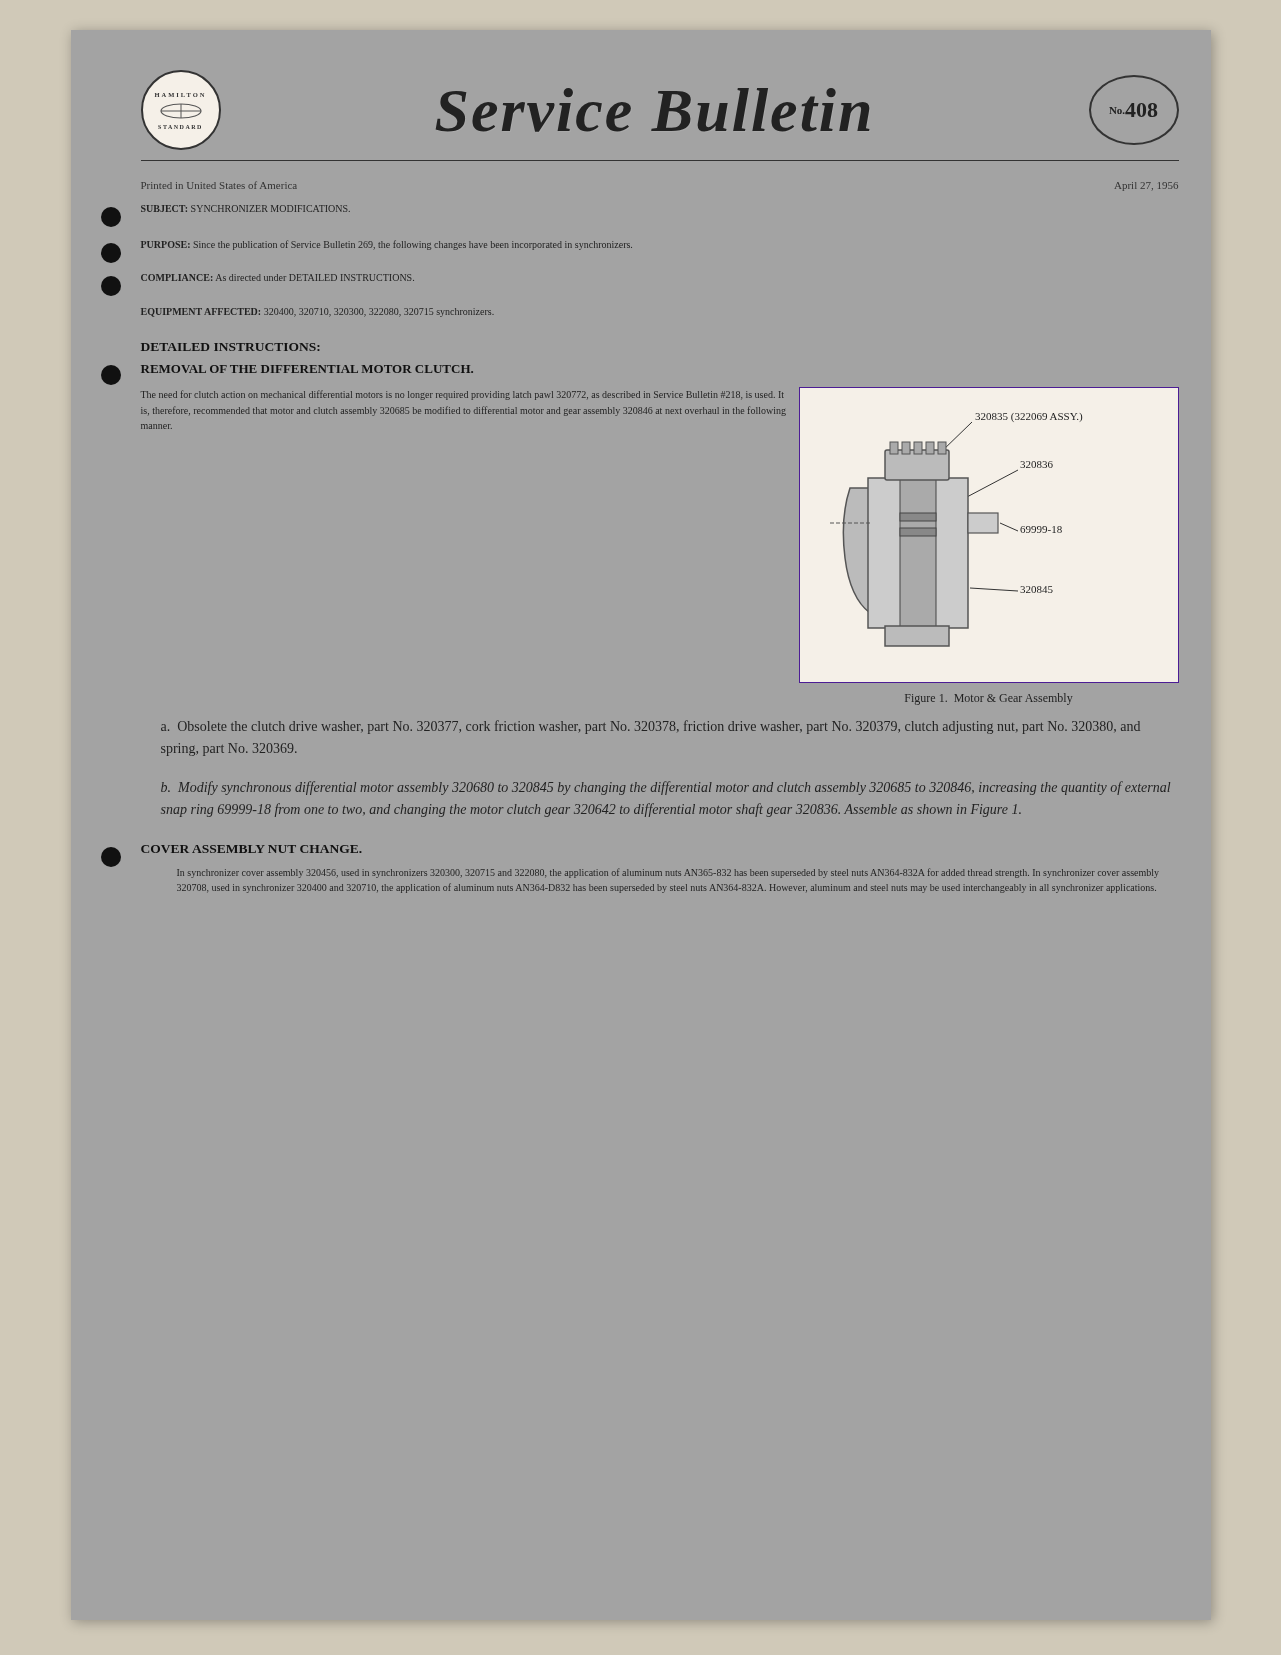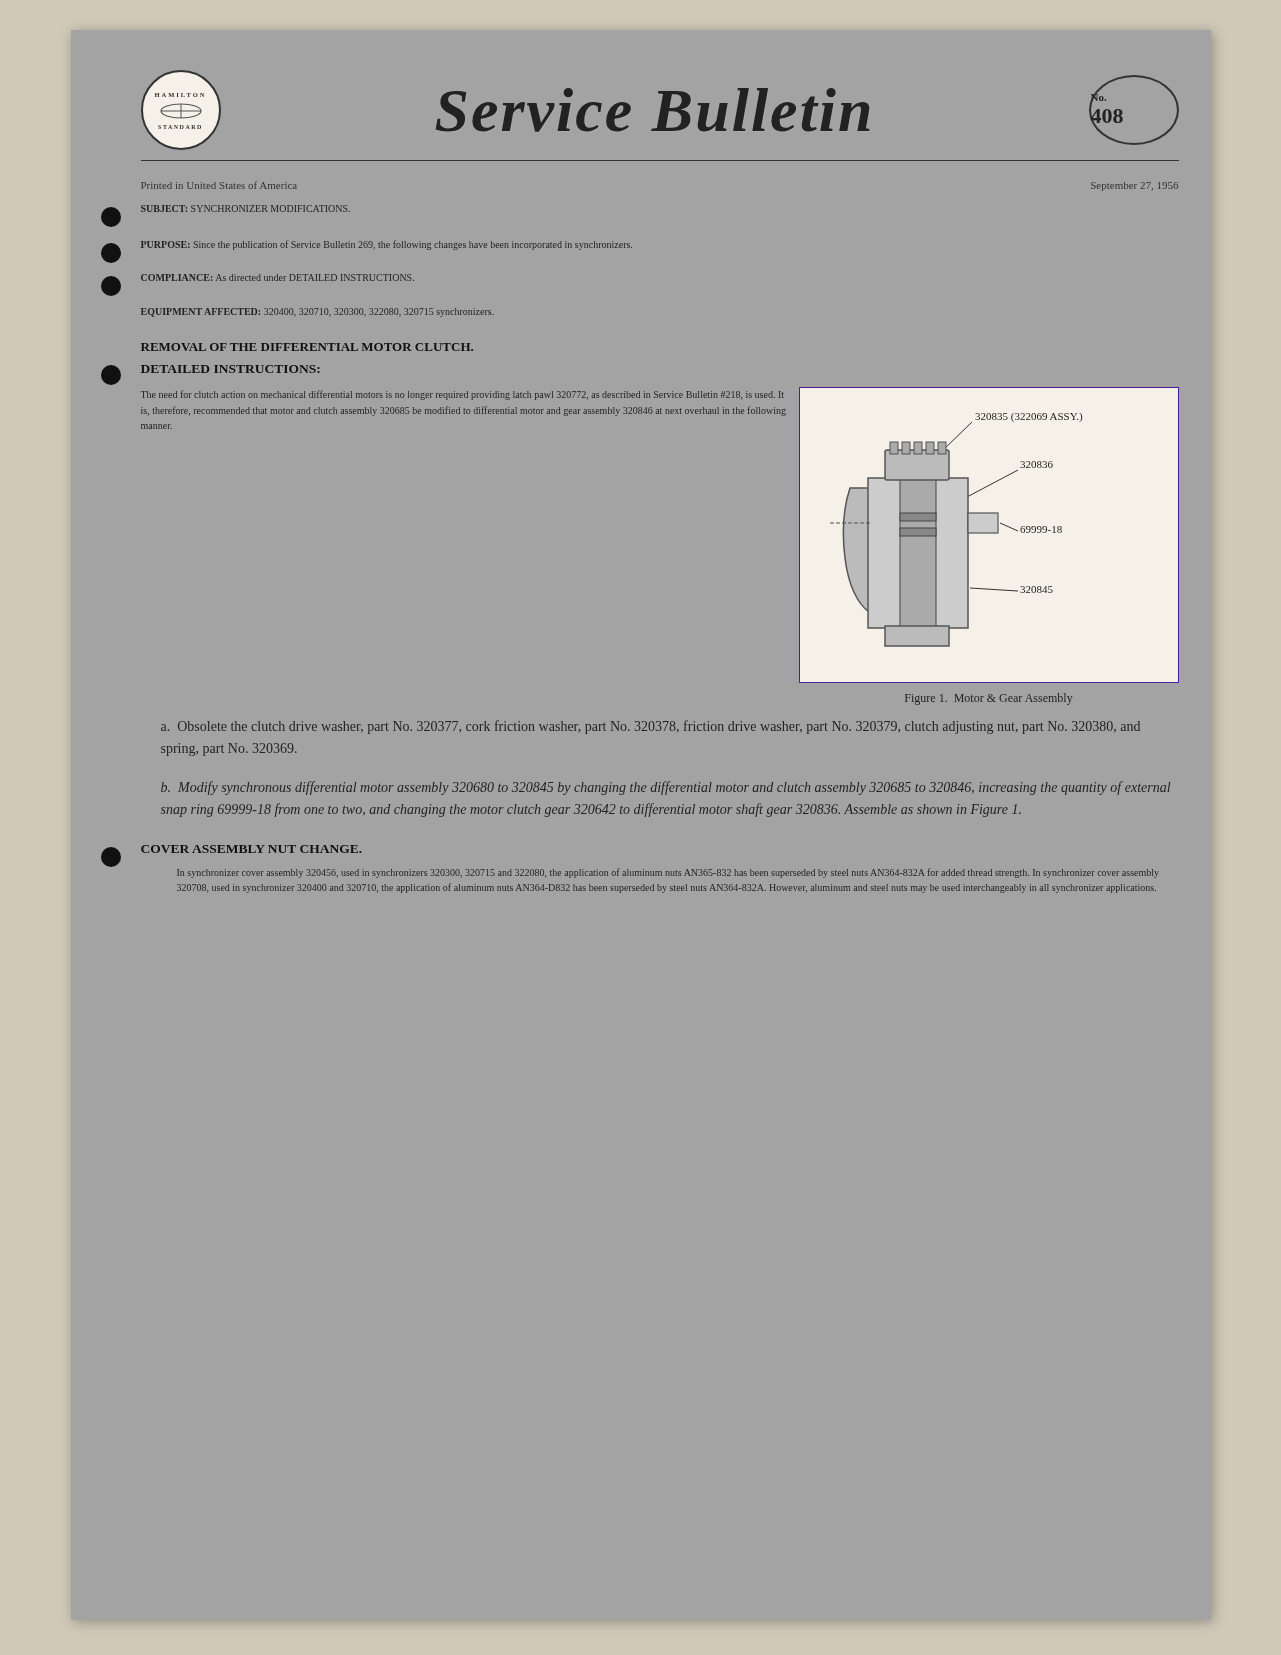--- a/index.html
+++ b/index.html
@@ -77,22 +77,22 @@
       letter-spacing: 2px;
       line-height: 1;
       text-shadow: 1px 1px 0 #aaa;
     }
     .bulletin-no-box {
       border: 2px solid #333;
       border-radius: 50%;
       width: 90px;
       height: 70px;
       display: flex;
-      flex-direction: column;
-      align-items: flex-start;
+      flex-direction: row;
+      align-items: center;
       justify-content: center;
       font-size: 11px;
       font-weight: bold;
       color: #222;
     }
     .bulletin-no-box .no-label {
       font-size: 11px;
       font-weight: bold;
     }
     .bulletin-no-box .no-number {
@@ -222,21 +222,21 @@
     </div>
 
     <div class="bulletin-no-box">
       <span class="no-label">No.</span>
       <span class="no-number">408</span>
     </div>
   </div>
 
   <div class="meta-row">
     <span>Printed in United States of America</span>
-    <span>September 27, 1956</span>
+    <span>April 27, 1956</span>
   </div>
 
   <div class="section bullet-row">
     <div class="side-bullet" style="top:6px;"></div>
     <div class="section-body">
       <strong>SUBJECT:</strong>
       <span>SYNCHRONIZER MODIFICATIONS.</span>
     </div>
   </div>
 
@@ -261,23 +261,23 @@
   <div class="section bullet-row" style="margin-top:18px;">
     <div class="section-body">
       <strong>EQUIPMENT AFFECTED:</strong>
       <span> </span>
       <span>320400, 320710, 320300, 322080, 320715 synchronizers.</span>
     </div>
   </div>
 
   <div class="section" style="margin-top:20px;">
     <div class="side-bullet" style="top:26px;left:-40px;"></div>
+    <div class="section-label">DETAILED INSTRUCTIONS:</div>
+
     <div class="section-label" style="font-size:13px; margin-top:6px;">REMOVAL OF THE DIFFERENTIAL MOTOR CLUTCH.</div>
-
-    <div class="section-label">DETAILED INSTRUCTIONS:</div>
 
     <div class="detailed-section">
       <div class="detailed-left">
         <div class="section-body">The need for clutch action on mechanical differential motors is no longer required providing latch pawl 320772, as described in Service Bulletin #218, is used. It is, therefore, recommended that motor and clutch assembly 320685 be modified to differential motor and gear assembly 320846 at next overhaul in the following manner.</div>
       </div>
       <div class="detailed-right">
 
         <div class="diagram-container">
           <svg width="340" height="270" viewBox="0 0 340 270">
 

